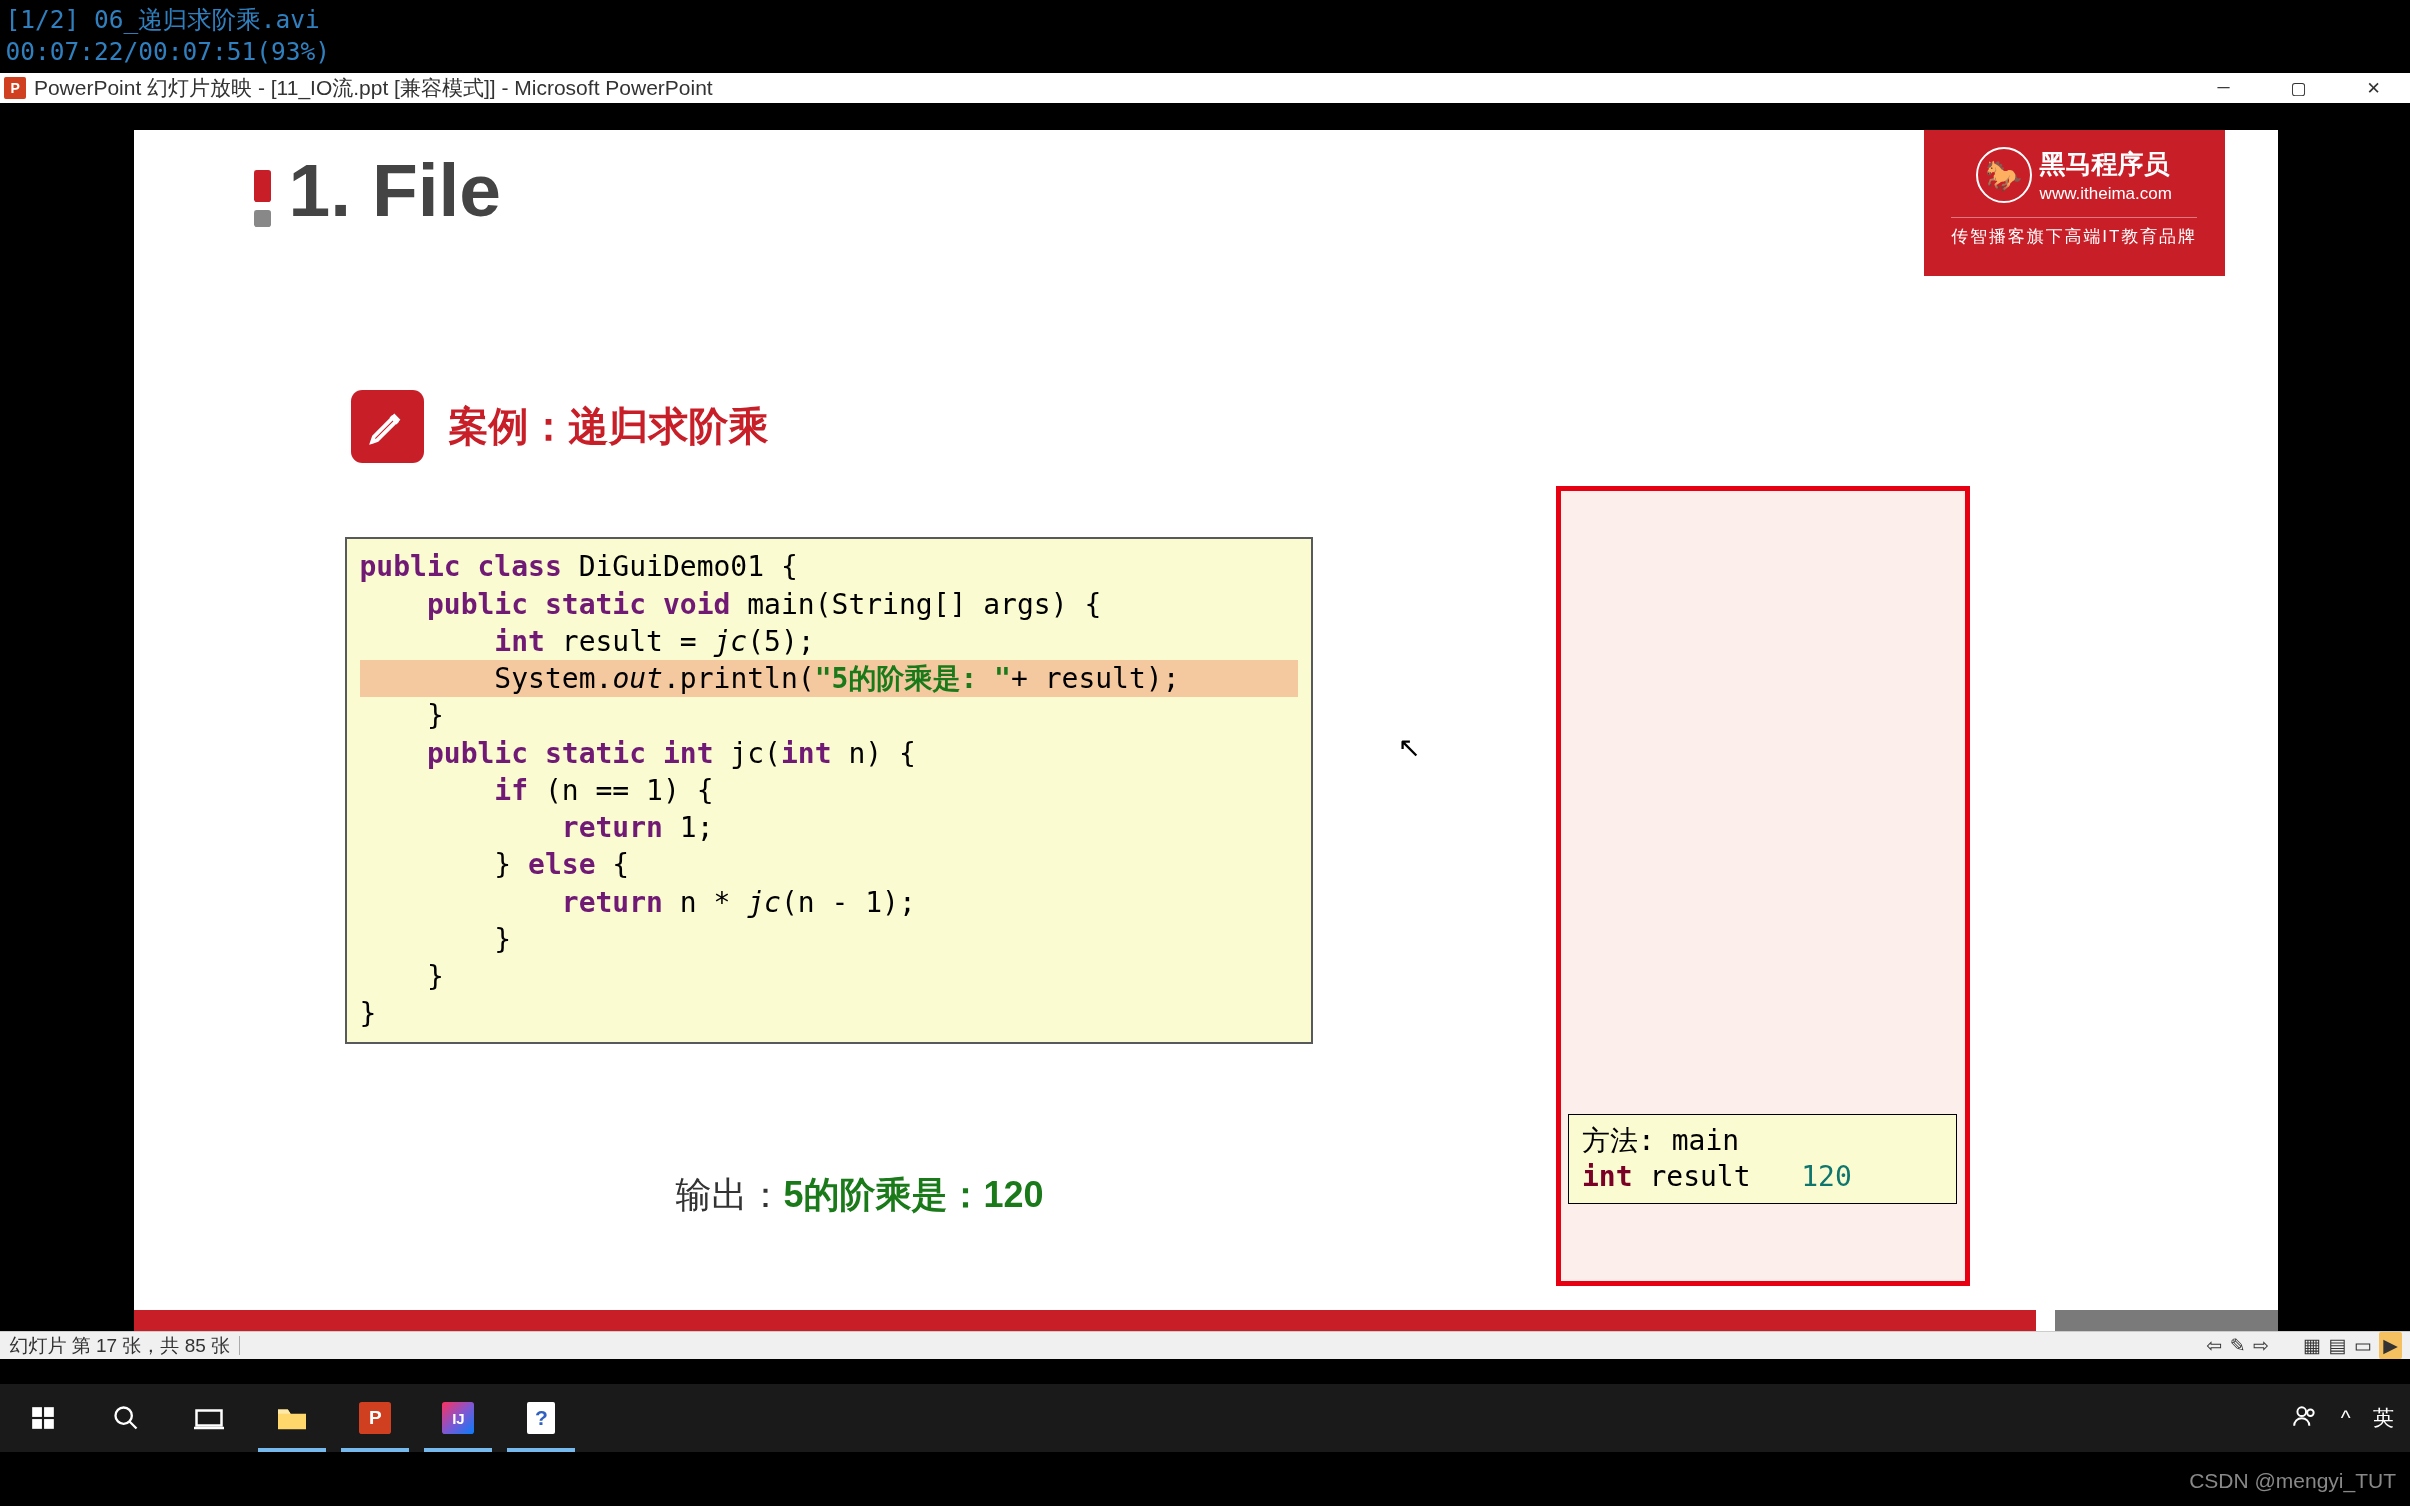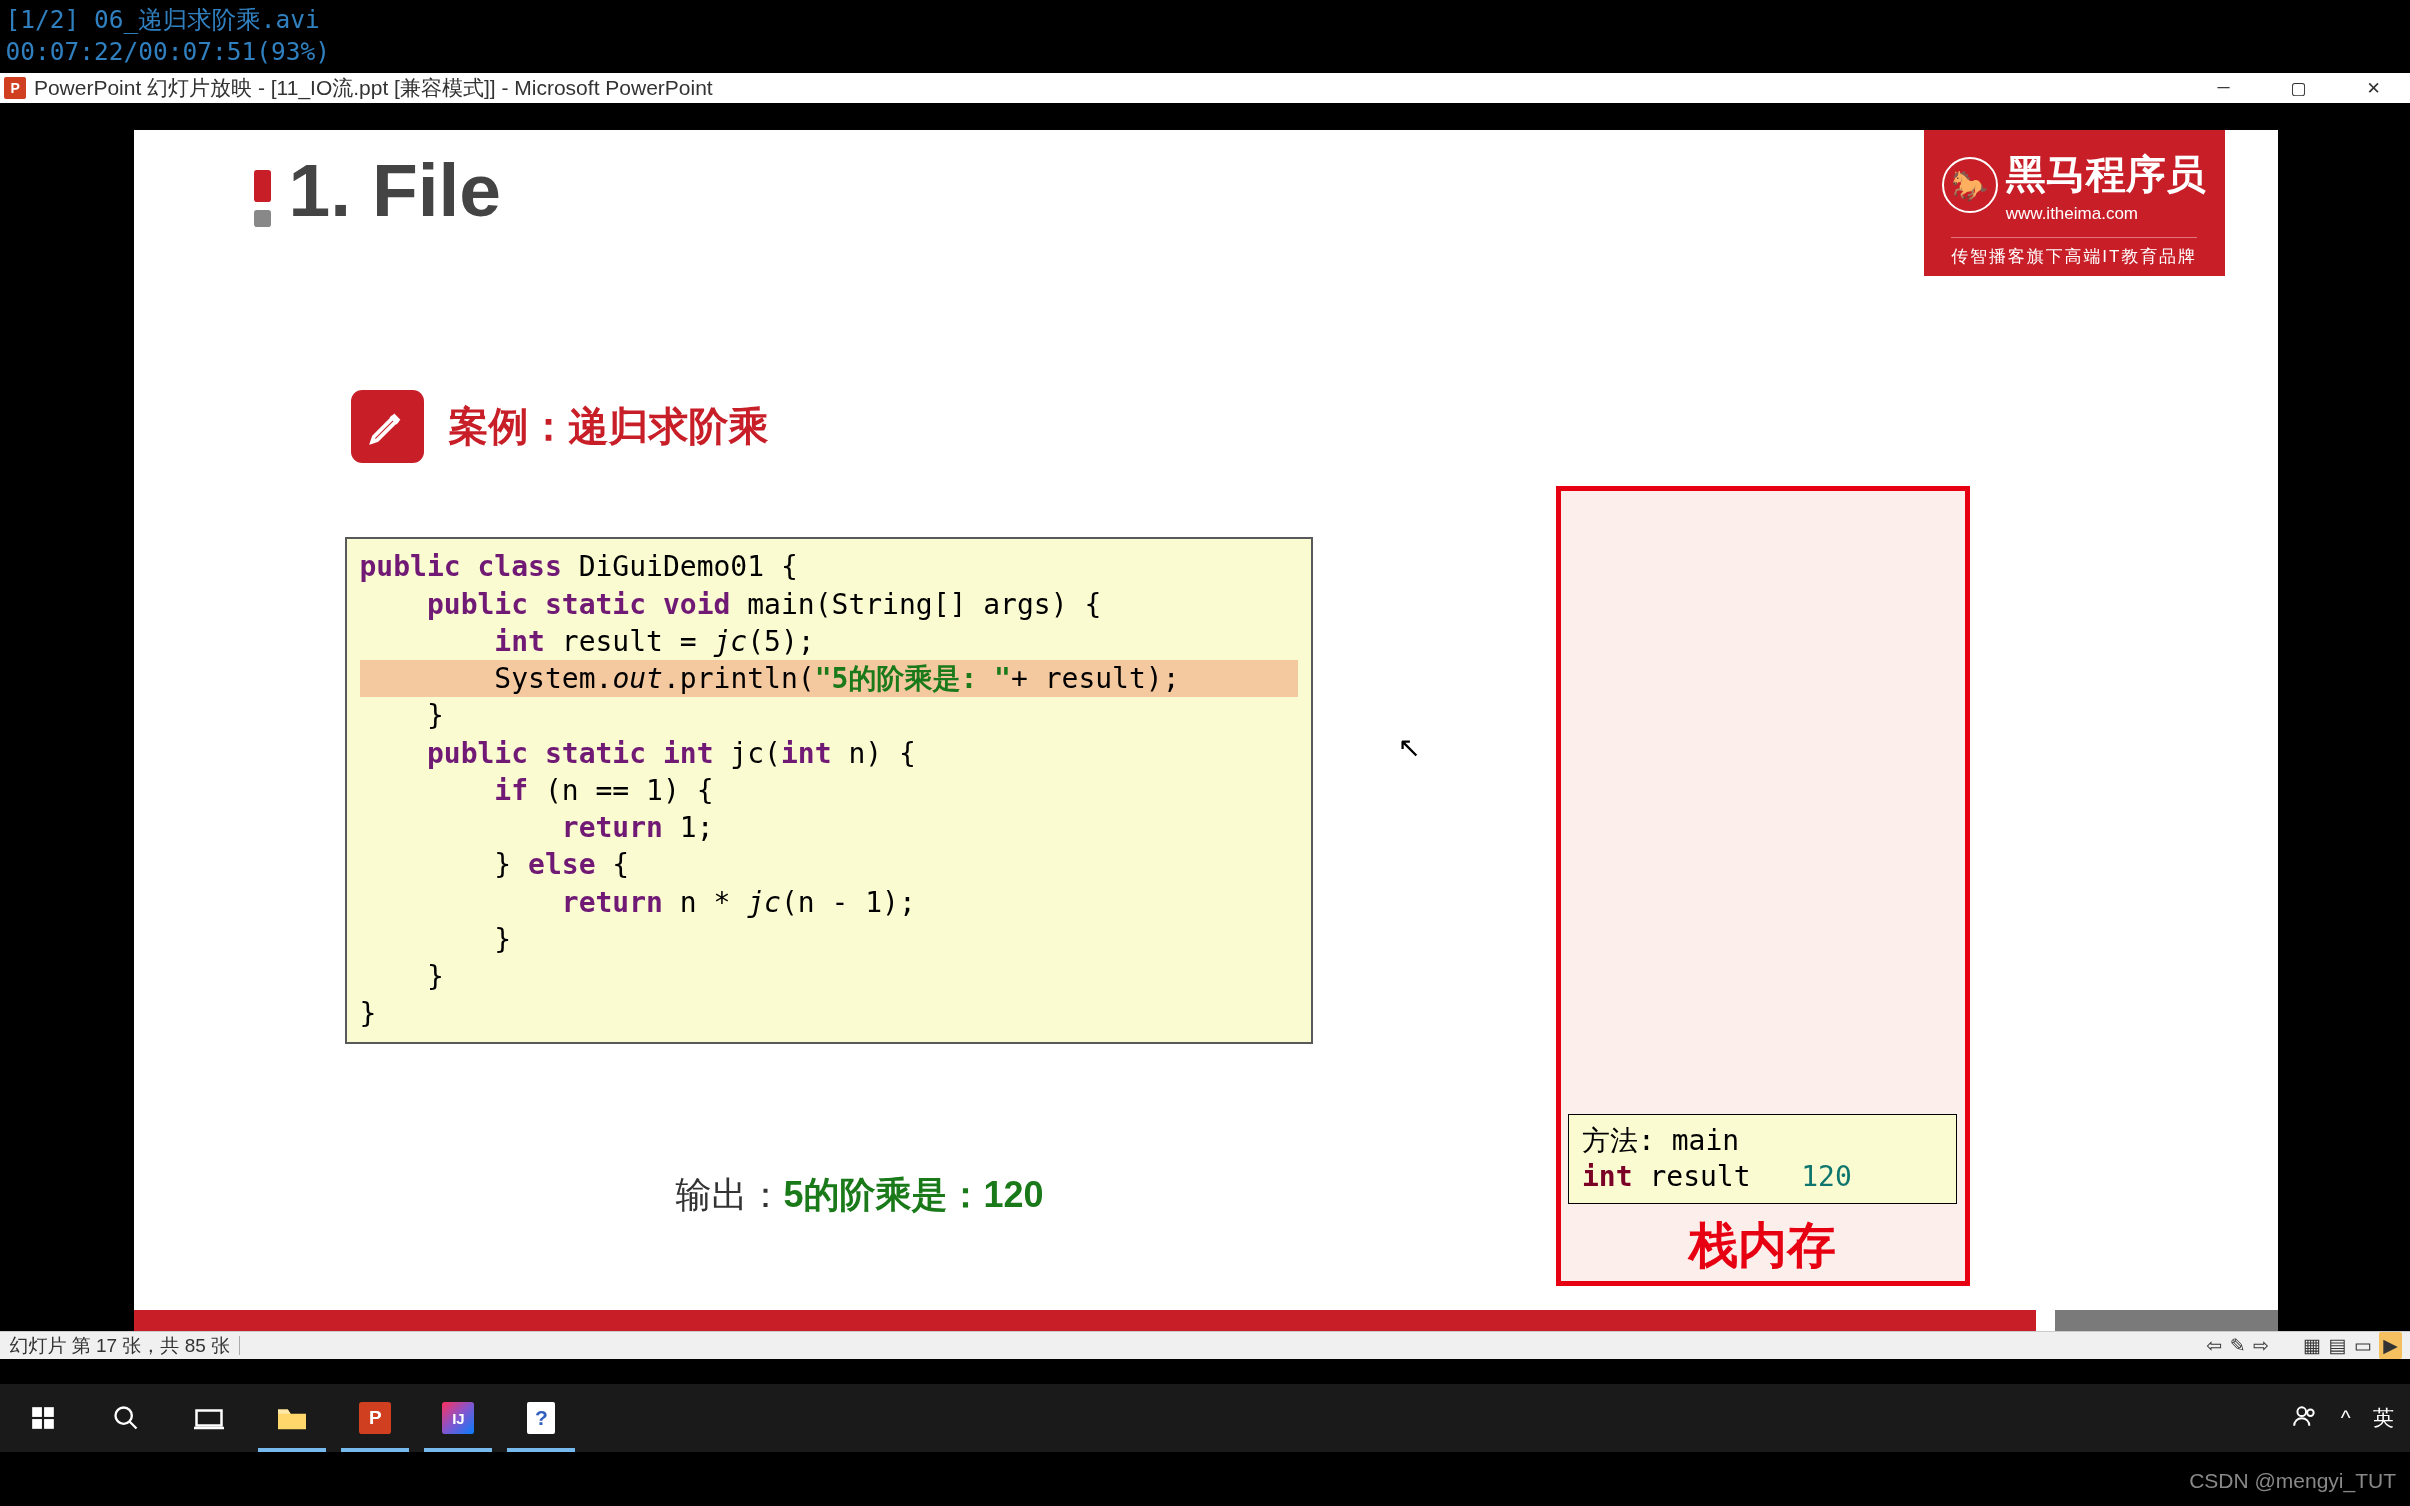--- a/index.html
+++ b/index.html
@@ -109,21 +109,21 @@
 .logo-top {
   display: flex; align-items: center; gap: 7.5px;
 }
 .logo-circle {
   width: 56px; height: 56px;
   border: 2.8px solid #fff;
   border-radius: 50%;
   display: flex; align-items: center; justify-content: center;
   font-size: 30px;
 }
-.logo-name { font-size: 40px; font-weight: bold; }
+.logo-name { font-size: 26px; font-weight: bold; }
 .logo-url { font-size: 17px; margin-top: 1.9px; }
 .logo-tag {
   font-size: 17px;
   margin-top: 13px;
   border-top: 0.9px solid rgba(255,255,255,0.4);
   padding-top: 7.5px;
   letter-spacing: 1.9px;
 }
 
 .case-badge {
@@ -324,21 +324,20 @@
 
       <div class="output-line">
         <span class="output-label">输出：</span><span class="output-val">5的阶乘是：120</span>
       </div>
 
       <div class="stack-box">
         <div class="stack-frame">
           <div><span>方法: </span><span>main</span></div>
           <div><span class="kw2">int</span><span> result</span>&nbsp;&nbsp;&nbsp;<span class="val">120</span></div>
         </div>
-        <div class="stack-label">栈内存</div>
       </div>
 
       <div class="red-strip"></div>
       <div class="gray-strip"></div>
     </div>
   </div>
 
   <div class="pp-status">
     <span>幻灯片 第 17 张，共 85 张</span>
     <span class="divider"></span>

